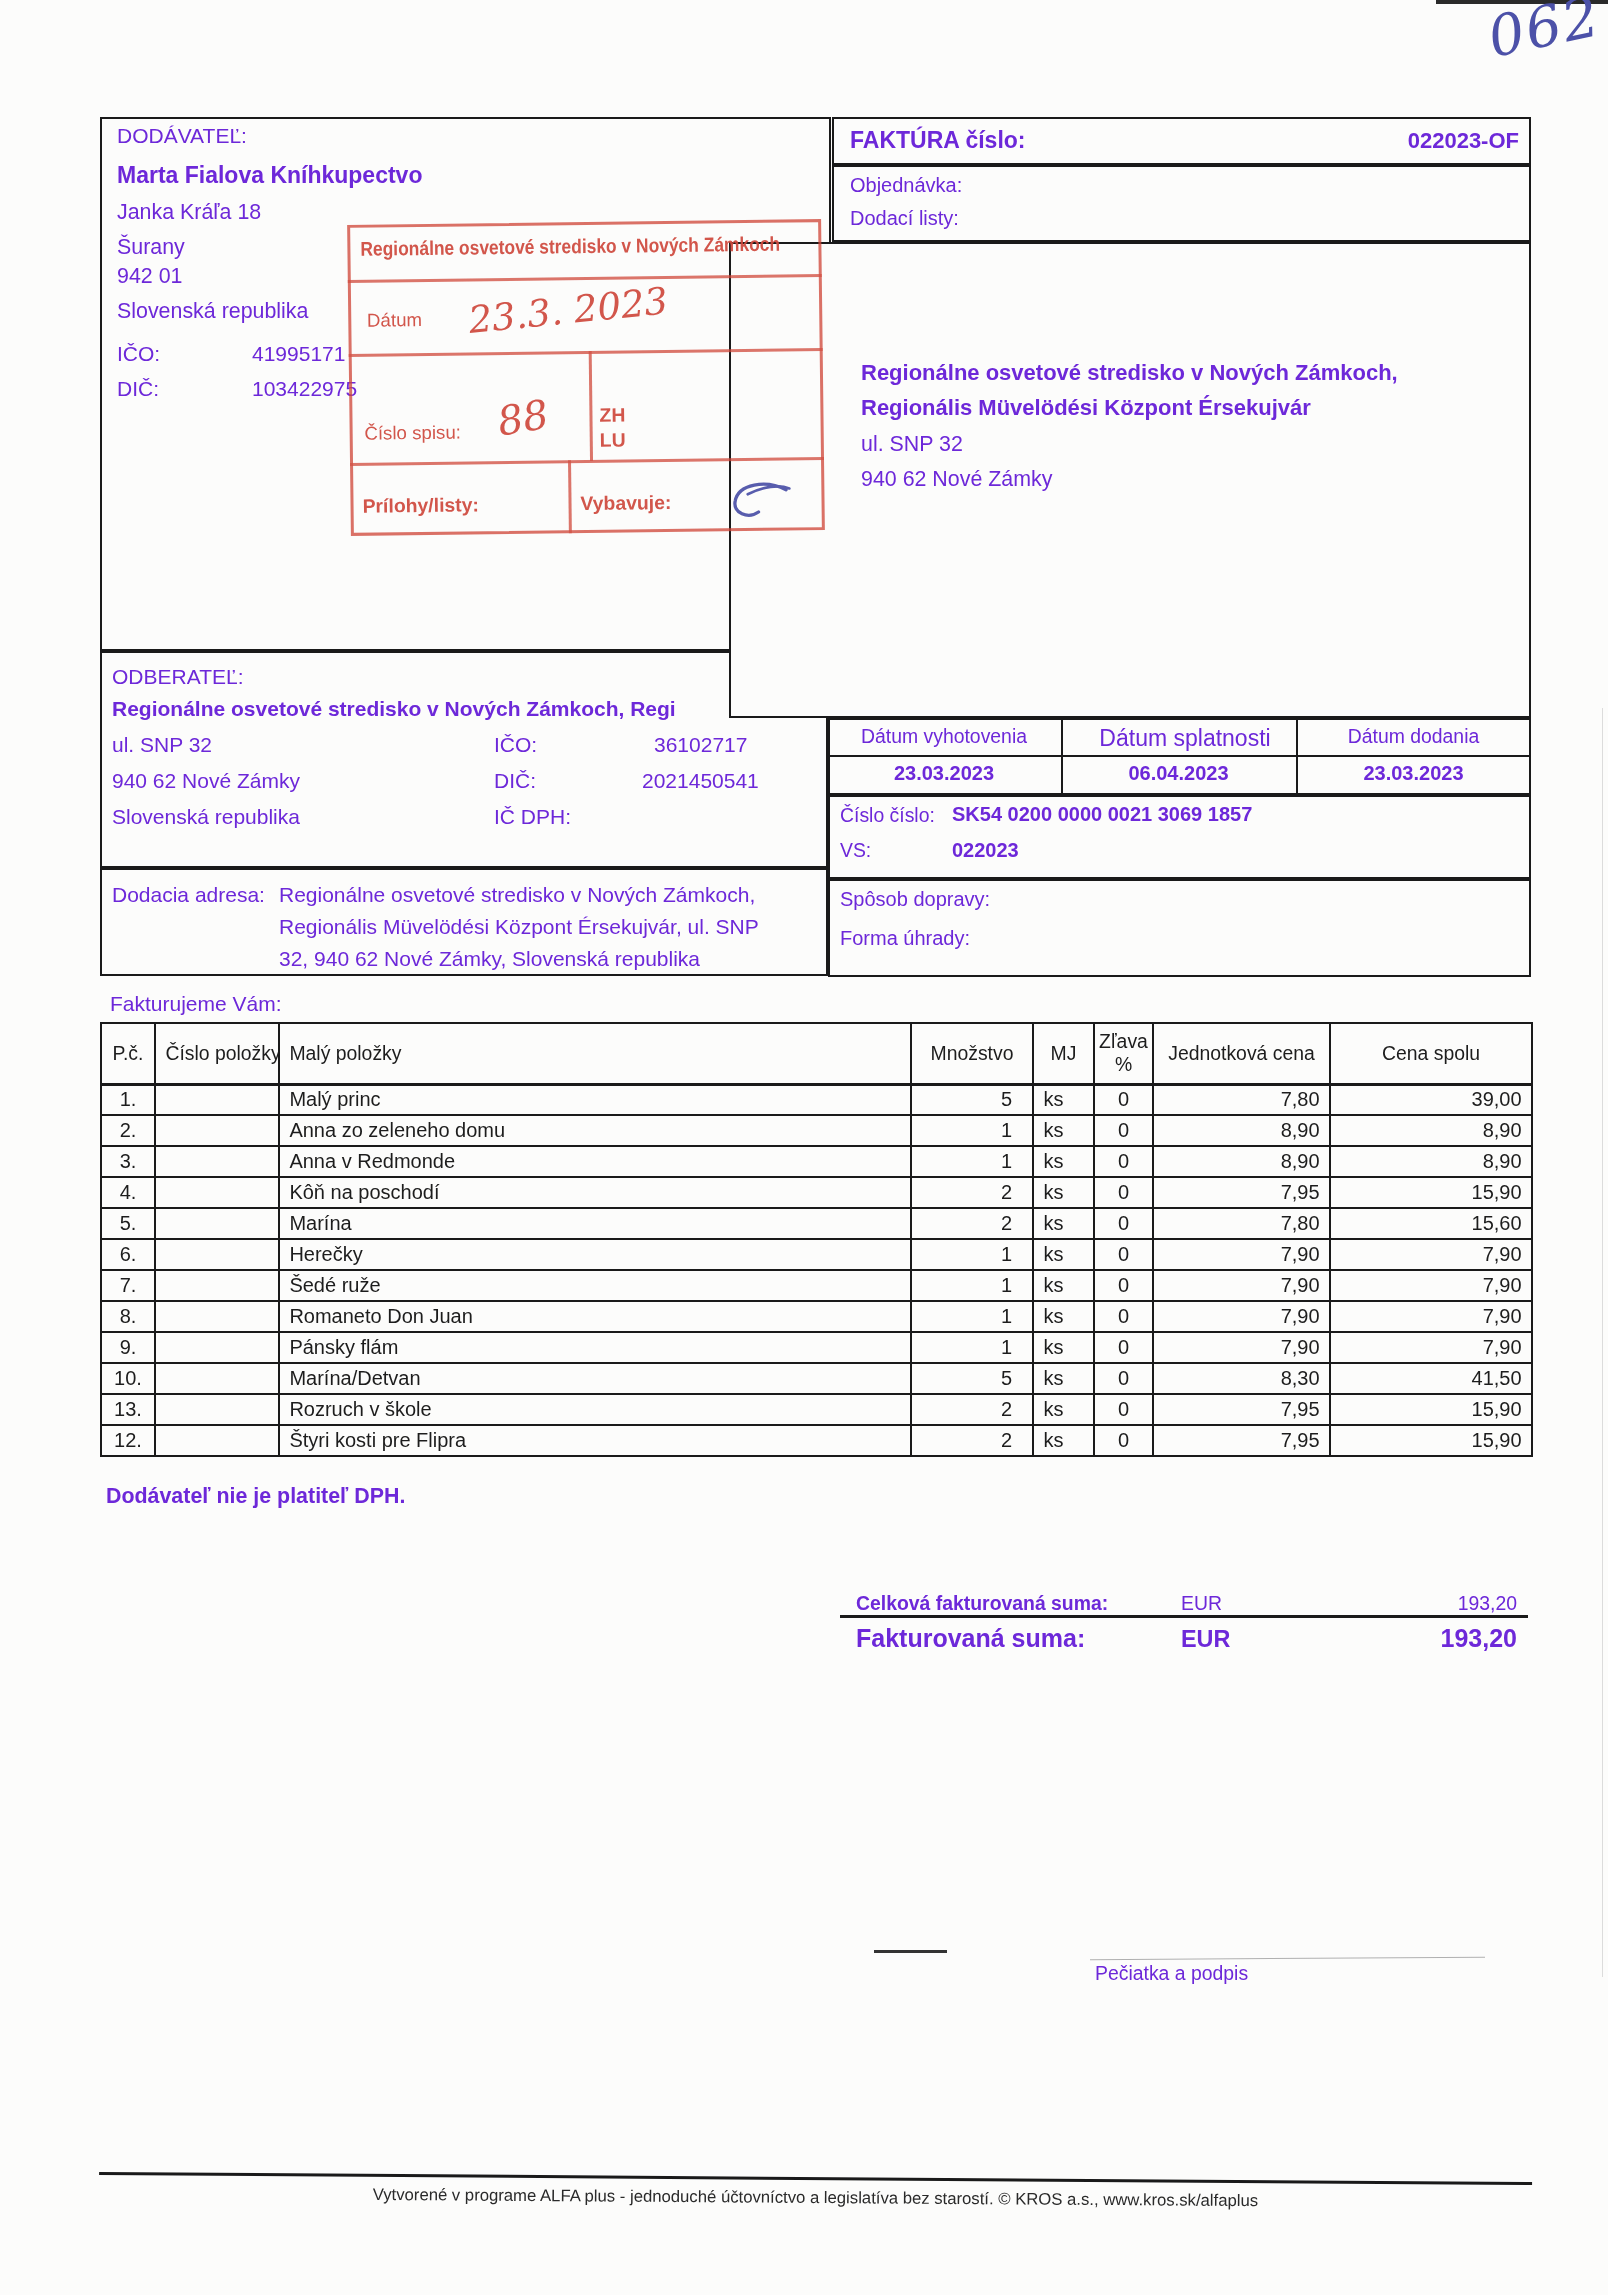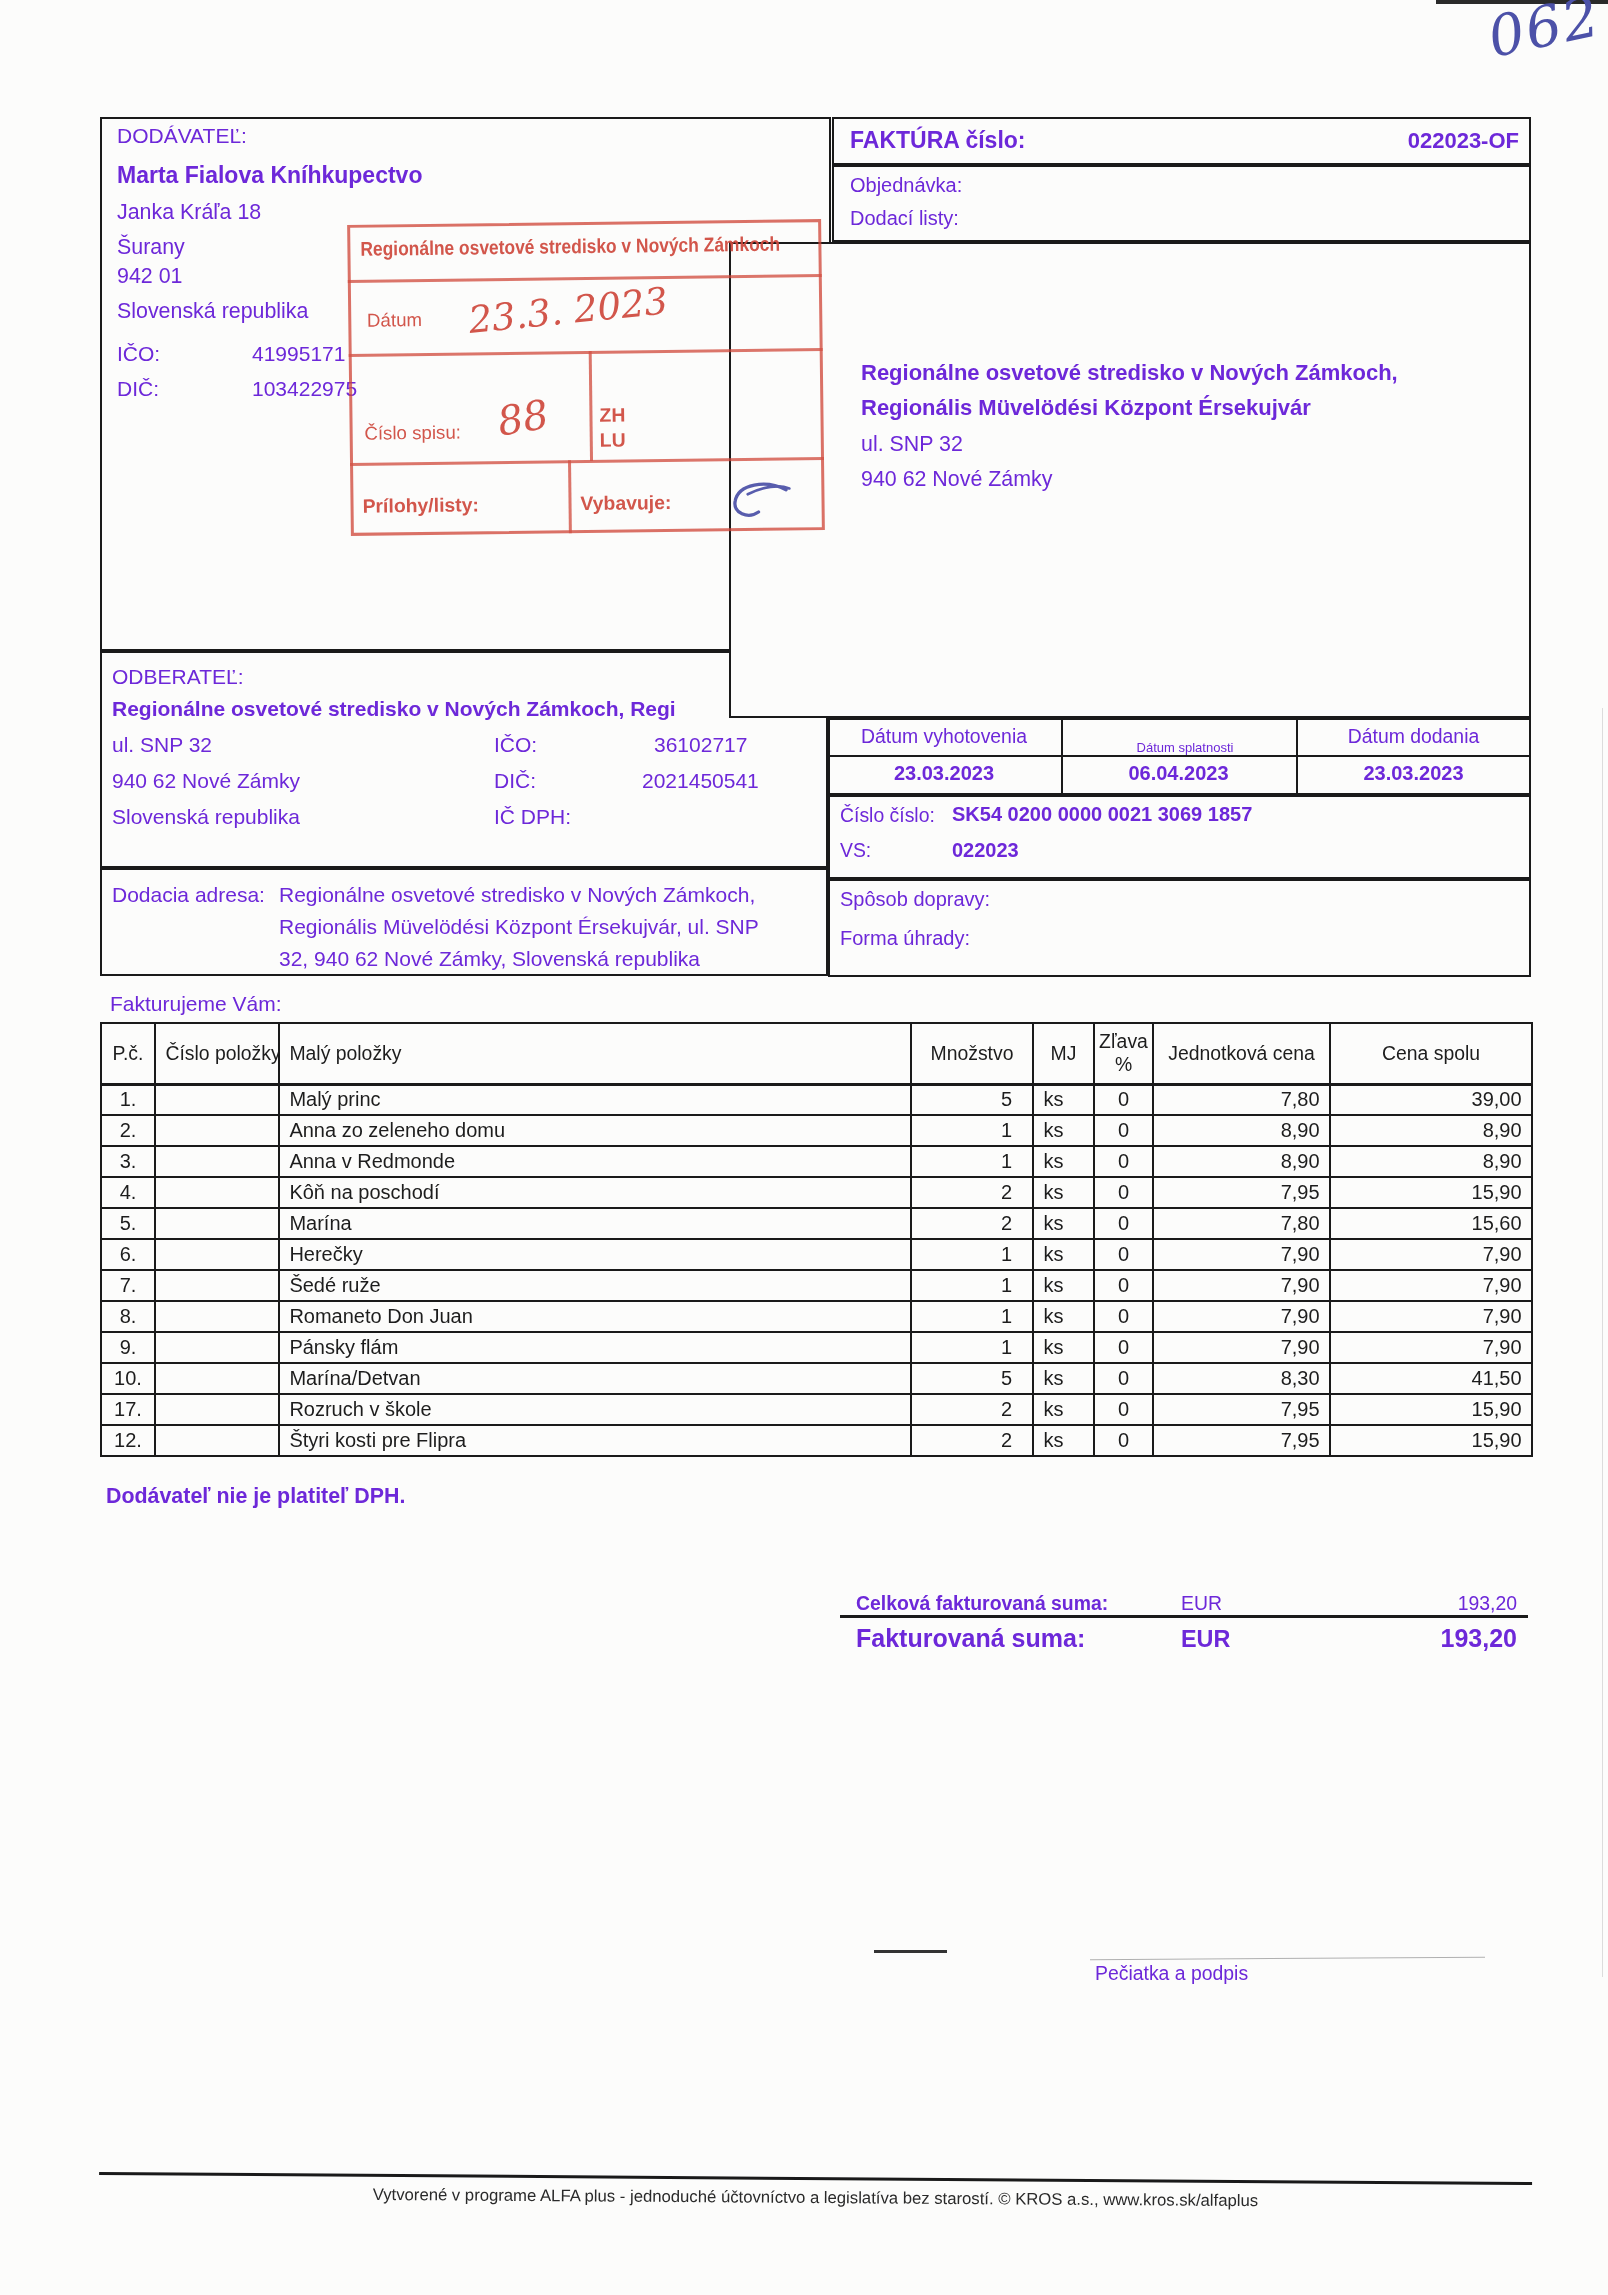--- a/index.html
+++ b/index.html
@@ -107,21 +107,21 @@
       <path d="M88 20 C58 4 16 10 11 36 C7 54 30 64 46 53" fill="none" stroke="#4c51a8" stroke-width="5" stroke-linecap="round"></path>
       <path d="M30 26 C54 14 78 12 93 18" fill="none" stroke="#4c51a8" stroke-width="4" stroke-linecap="round"></path>
     </svg>
   </div>
 
   <div class="box" style="left:828px;top:718px;width:703px;height:77px;"></div>
   <div class="abs" style="left:828px;top:755px;width:703px;height:2px;background:#1a1a1a;z-index:1;"></div>
   <div class="abs" style="left:1061px;top:718px;width:2px;height:77px;background:#1a1a1a;z-index:1;"></div>
   <div class="abs" style="left:1296px;top:718px;width:2px;height:77px;background:#1a1a1a;z-index:1;"></div>
   <div class="t ctr" style="left:828px;top:725px;width:232px;font-size:19.4px;">Dátum vyhotovenia</div>
-  <div class="t ctr" style="left:1061px;top:725px;width:248px;font-size:13px;margin-top:16px;">Dátum splatnosti</div>
+  <div class="t ctr" style="left:1061px;top:725px;width:248px;font-size:23px;">Dátum splatnosti</div>
   <div class="t ctr" style="left:1296px;top:725px;width:235px;font-size:19.4px;">Dátum dodania</div>
   <div class="t ctr b" style="left:828px;top:762px;width:232px;font-size:20px;">23.03.2023</div>
   <div class="t ctr b" style="left:1061px;top:762px;width:235px;font-size:20px;">06.04.2023</div>
   <div class="t ctr b" style="left:1296px;top:762px;width:235px;font-size:20px;">23.03.2023</div>
 
   <div class="box" style="left:828px;top:795px;width:703px;height:84px;"></div>
   <div class="t" style="left:840px;top:804px;font-size:19.4px;">Číslo číslo:</div>
   <div class="t b" style="left:952px;top:803px;font-size:20px;">SK54 0200 0000 0021 3069 1857</div>
   <div class="t" style="left:840px;top:839px;font-size:19.4px;">VS:</div>
   <div class="t b" style="left:952px;top:839px;font-size:20px;">022023</div>
@@ -253,21 +253,21 @@
       <td class="ctr">10.</td>
       <td></td>
       <td>Marína/Detvan</td>
       <td class="rgt" style="padding-right:20px;">5</td>
       <td>ks</td>
       <td class="ctr">0</td>
       <td class="rgt">8,30</td>
       <td class="rgt">41,50</td>
     </tr>
         <tr>
-      <td class="ctr">17.</td>
+      <td class="ctr">13.</td>
       <td></td>
       <td>Rozruch v škole</td>
       <td class="rgt" style="padding-right:20px;">2</td>
       <td>ks</td>
       <td class="ctr">0</td>
       <td class="rgt">7,95</td>
       <td class="rgt">15,90</td>
     </tr>
         <tr>
       <td class="ctr">12.</td>

